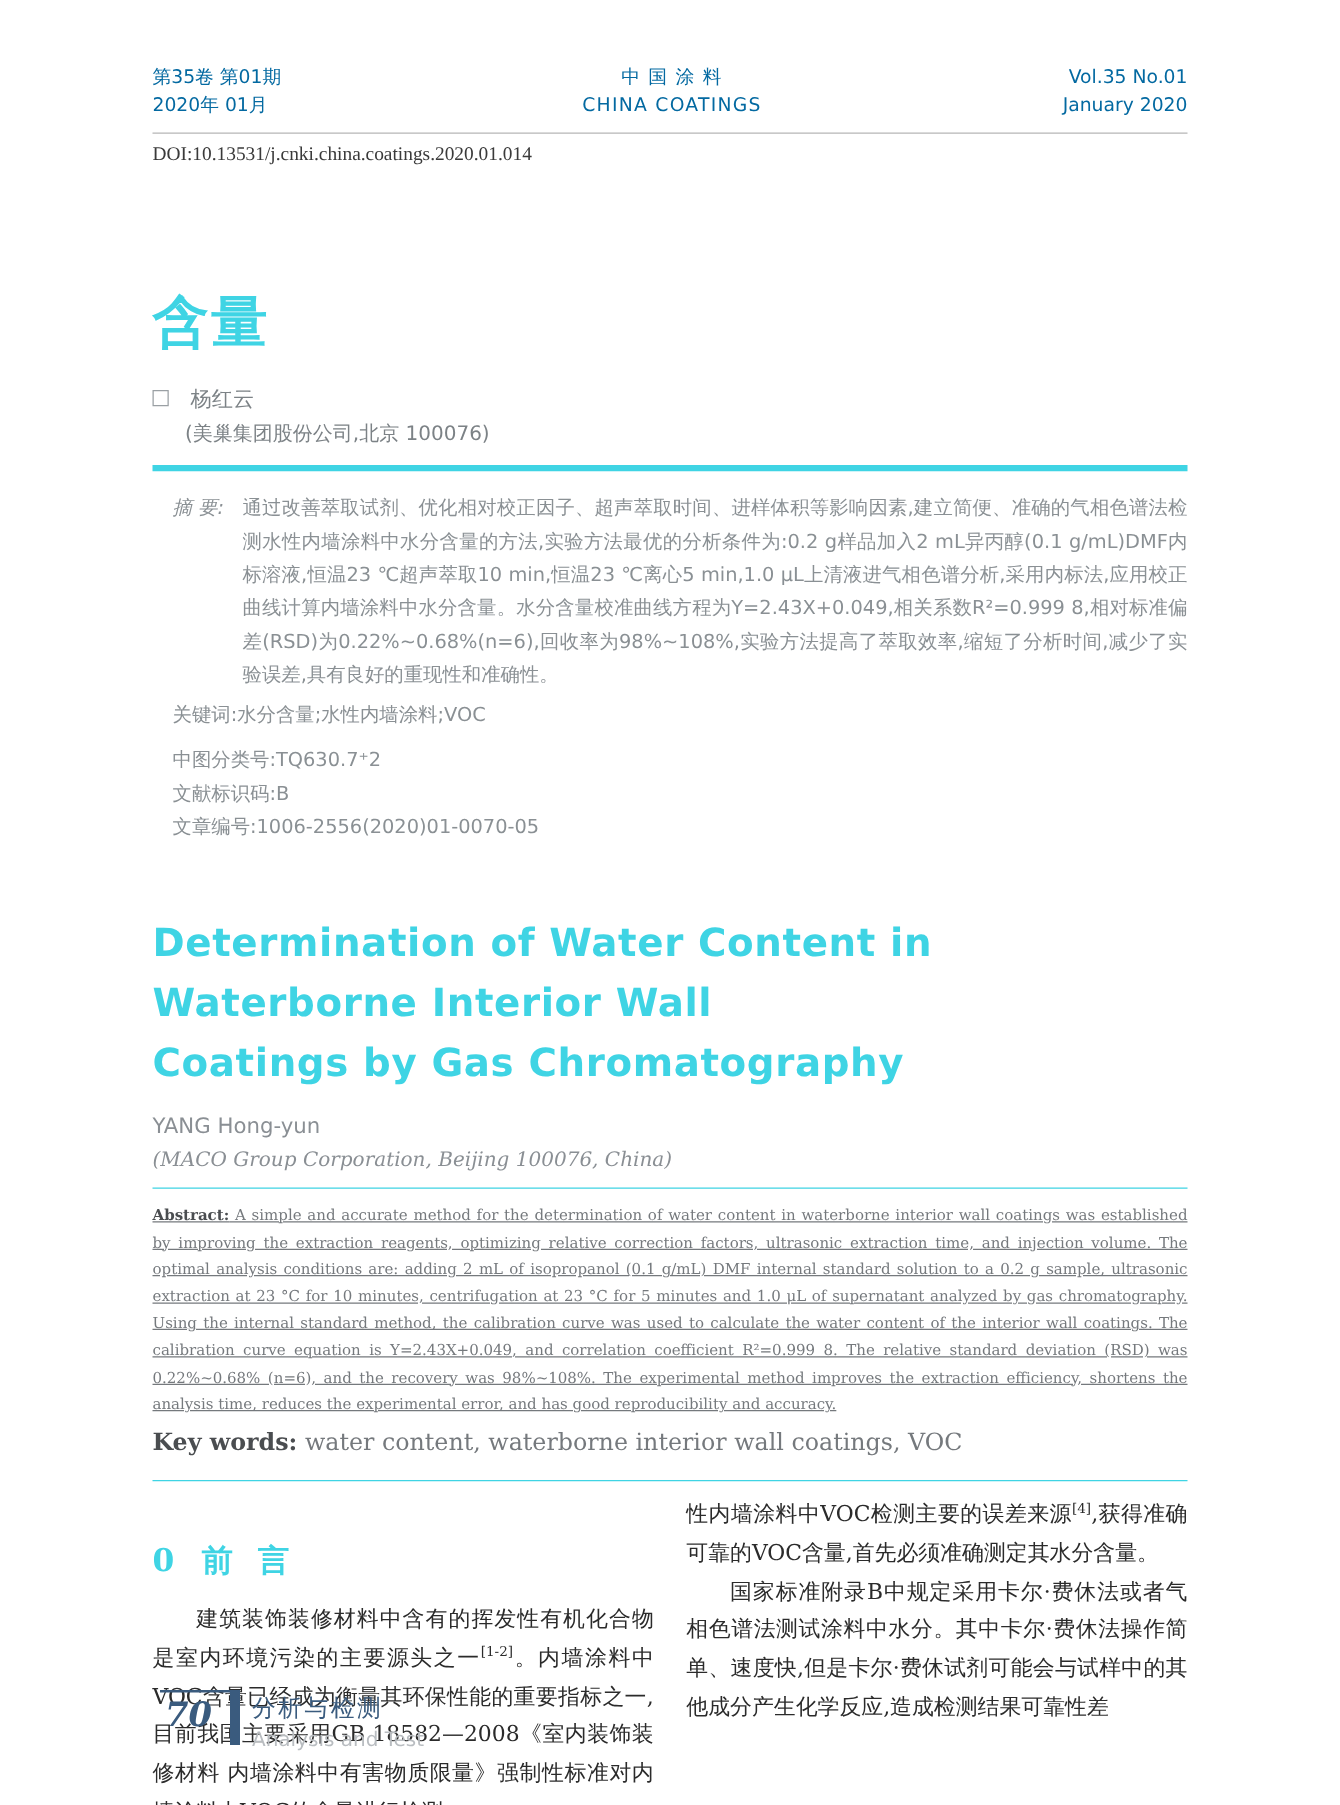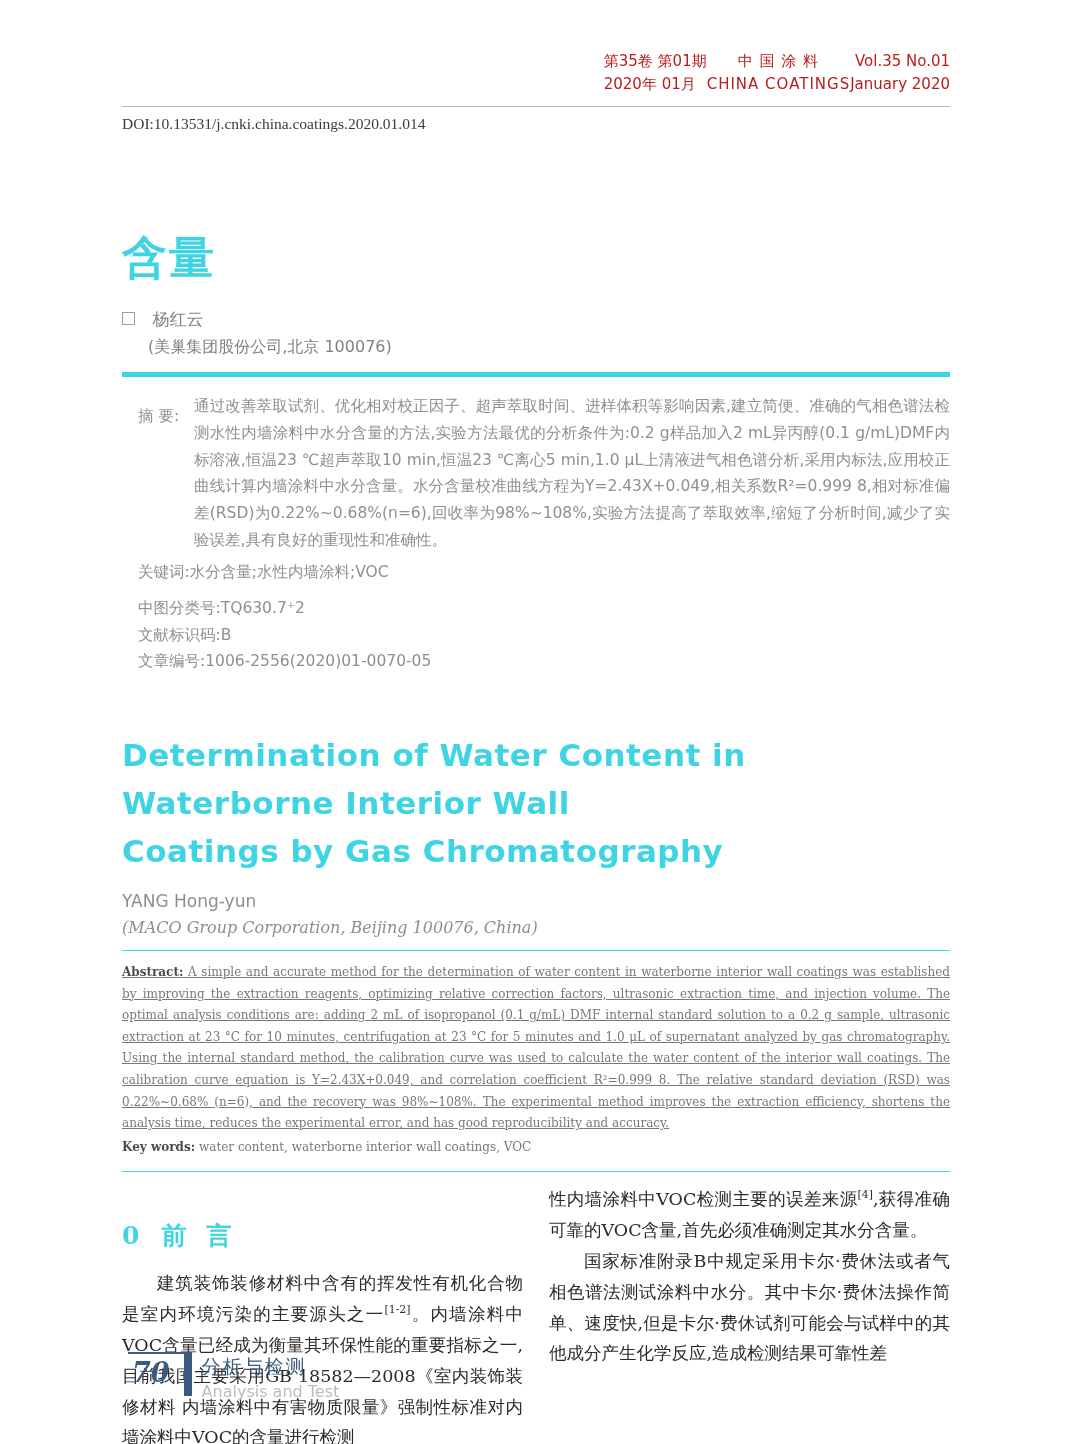--- a/index.html
+++ b/index.html
@@ -5,62 +5,62 @@
   * { margin:0; padding:0; box-sizing:border-box; }
   html,body { background:#ffffff; }
   body { font-family:"DejaVu Sans","Liberation Sans",sans-serif; color:#2e2e2e; }
   .page {
     position:relative; width:1072px; height:1444px; margin:0 auto;
     background:#ffffff; padding:50px 122px 0 122px; overflow:hidden;
   }
   :root { --accent:#3fd4e4; --navy:#3a5b7e; --metagray:#8a9094; --engray:#75797d; }
 
   
-  .hdr { display:flex; justify-content:flex-end; align-items:flex-start;
-         color:#b91c1c; font-size:15px; line-height:1.55;
+  .hdr { display:flex; justify-content:space-between; align-items:flex-start;
+         color:#0369a1; font-size:15px; line-height:1.55;
          border-bottom:1px solid #b6b6b6; padding-bottom:9px; }
   .hdr .c { text-align:center; letter-spacing:1px; }
   .hdr .r { text-align:right; }
   .doi { font-family:"Liberation Serif","DejaVu Serif",serif; color:#3a3a3a;
          font-size:15.5px; margin-top:8px; }
 
   
   .title-cn { margin-top:30px; color:var(--accent); font-weight:bold;
               font-size:45px; line-height:1.42; letter-spacing:2px; }
   .author-row { margin-top:18px; color:#7c8286; font-size:17px; }
   .author-row .sq { display:inline-block; width:13px; height:13px;
                     border:1.5px solid #9aa0a4; margin-right:12px; }
   .affil-cn { margin-top:6px; color:#7c8286; font-size:16px; padding-left:26px; }
   .rule-thick { height:5px; background:var(--accent); margin-top:14px; }
 
   
   .meta-block { margin-top:16px; margin-left:16px; color:var(--metagray);
                 font-size:15.5px; line-height:1.72; }
   .hang { position:relative; padding-left:56px; text-align:justify; }
-  .hang .lbl { position:absolute; left:0; top:10px; }
+  .hang .lbl { position:absolute; left:0; top:0;font-style:italic; }
   .kw { margin-top:6px; }
   .meta-row { display:flex; margin-top:9px;flex-direction:column; }
   .meta-row .cell1 { width:300px; }
   .meta-row .cell2 { width:260px; }
   sup { font-size:0.62em; }
 
   
   .title-en { margin-top:56px; color:var(--accent); font-weight:bold;
               font-size:31px; line-height:1.55; letter-spacing:0.5px; }
   .author-en { margin-top:16px; color:#8a8f94; font-size:17px; }
   .affil-en { margin-top:7px; color:#8a8f94; font-size:16px; font-style:italic;
               font-family:"DejaVu Serif","Liberation Serif",serif; }
   .rule-thin { border:none; border-top:1.5px solid var(--accent); margin-top:13px; }
 
   
   .abs-en { margin-top:11px; font-family:"DejaVu Serif","Liberation Serif",serif;
             color:var(--engray); font-size:12px; line-height:1.8; text-align:justify;text-decoration:underline; }
   .abs-en b, .kw-en b { color:#4a4d50; }
   .kw-en { margin-top:2px; font-family:"DejaVu Serif","Liberation Serif",serif;
-           color:var(--engray); font-size:12px; line-height:1.8; }
+           color:var(--engray); font-size:19px; line-height:1.8; }
 
   
   .section-h { margin-top:30px; color:var(--accent); font-weight:bold; font-size:25px; }
   .section-h .num { margin-right:22px; }
   .section-h .w { margin-right:20px; }
   .cols { display:flex; gap:26px; margin-top:12px; }
   .col { width:401px; font-family:"DejaVu Serif","Liberation Serif",serif;
          color:#2b2b2b; font-size:17.5px; line-height:1.76; text-align:justify; }
   .col p.ind { text-indent:2em; }
   .col .left-inner { margin-top:10px; }

